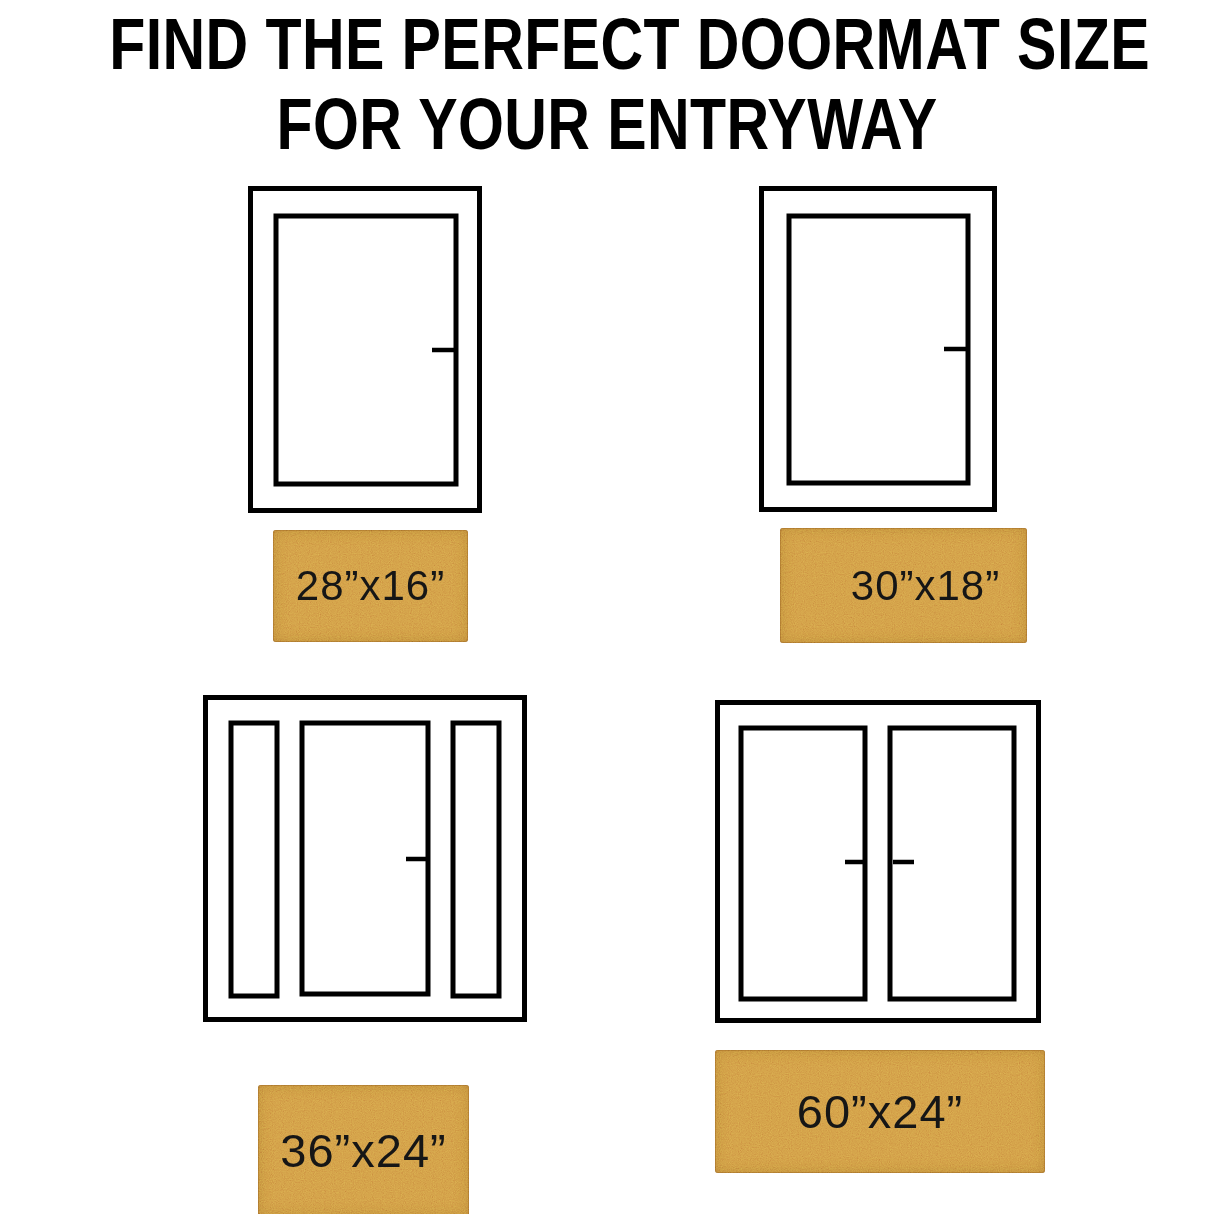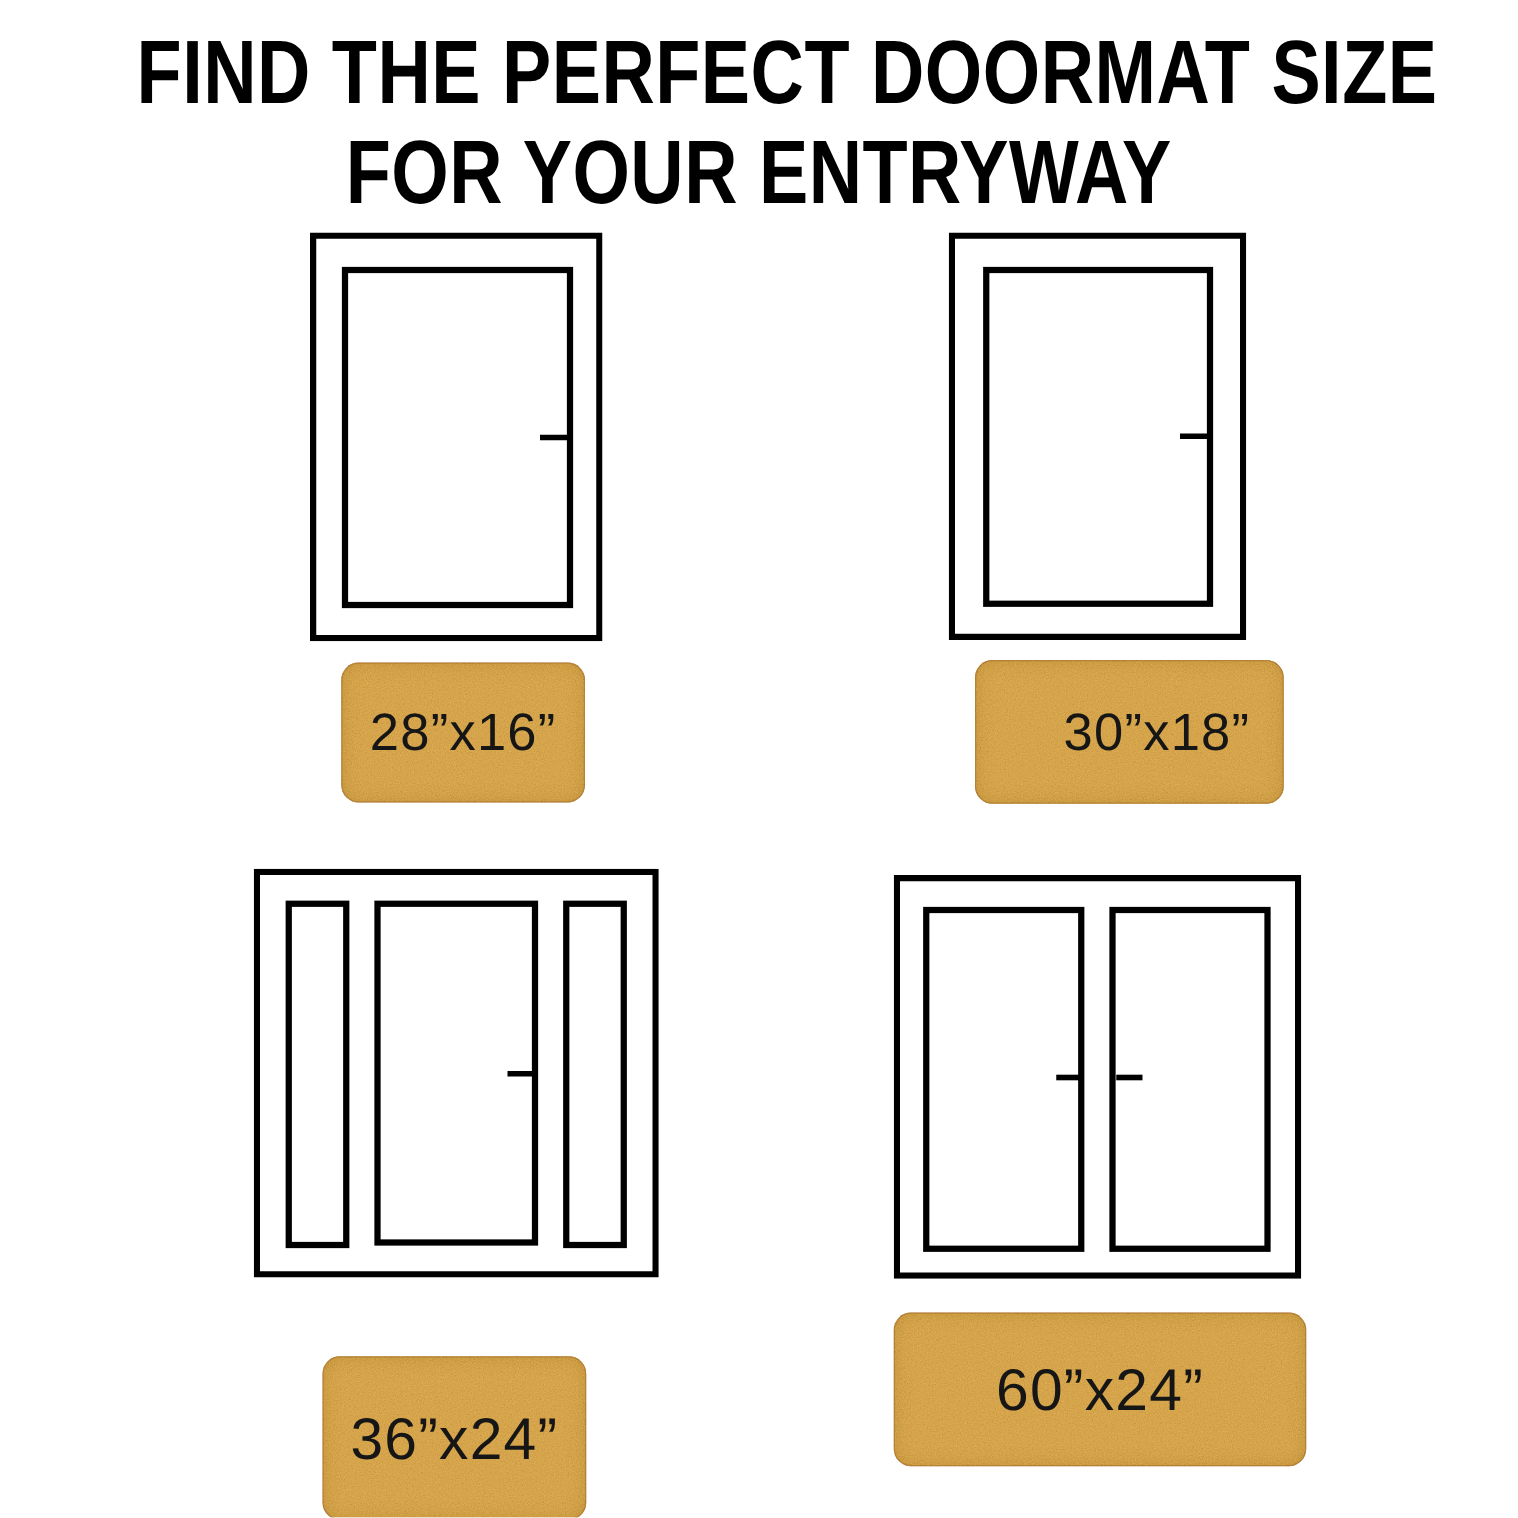--- a/index.html
+++ b/index.html
@@ -4,21 +4,21 @@
 <style>
   html,body { margin:0; padding:0; background:#fff; }
   .canvas {
     position:relative;
     width:1214px; height:1214px;
     background: var(--bg, #ffffff);
     font-family: "Liberation Sans", sans-serif;
     overflow:hidden;
   }
   
-  .title { position:absolute; top:18px; left:0; width:100%; text-align:center; }
+  .title { position:absolute; top:4px; left:0; width:100%; text-align:center; }
   .title-line {
     font-family:"Liberation Sans", sans-serif;
     font-weight:bold;
     font-size:72px;
     line-height:80px;
     color:#000;
     white-space:nowrap;
     transform:scaleX(0.82);
     transform-origin:50% 50%;
     letter-spacing:0.5px;
@@ -27,21 +27,21 @@
   .door { position:absolute; display:block; }
   .door rect, .door line { fill:none; stroke: var(--outline, #000); }
   .door .frame     { stroke-width:5; }
   .door .panel     { stroke-width:5; }
   .door .sidelight { stroke-width:5; }
   .door .handle    { stroke-width:4.5; }
   
   .mat {
     position:absolute;
     background: var(--mat, #c9893d);
-    border-radius:14px;
+    border-radius:3px;
     box-shadow: inset 0 0 0 1px rgba(146,95,36,0.65), inset 0 0 14px rgba(120,72,22,0.35);
     display:flex; align-items:center; justify-content:center;
     overflow:hidden;
   }
   .mat-noise {
     position:absolute; inset:0; width:100%; height:100%;
     mix-blend-mode:overlay; opacity:0.5; pointer-events:none;
   }
   .mat-label {
     position:relative; z-index:2;

